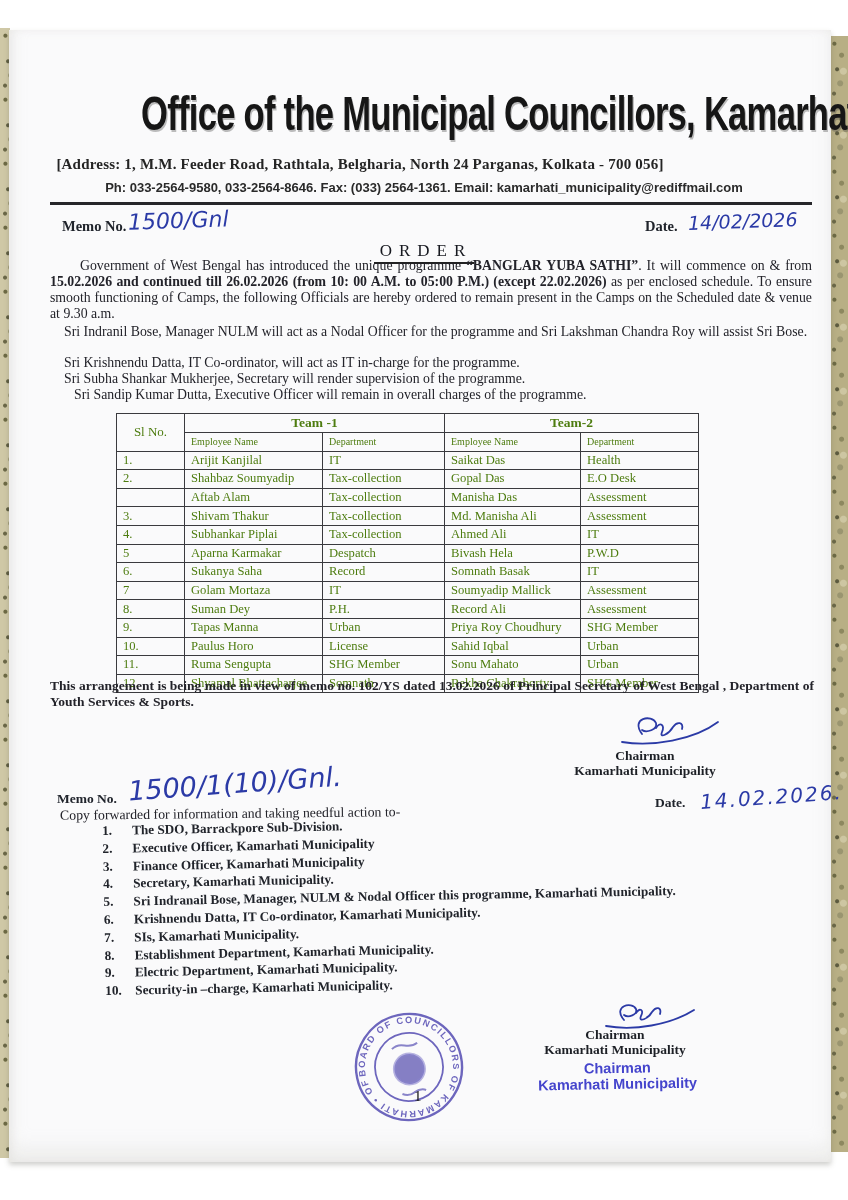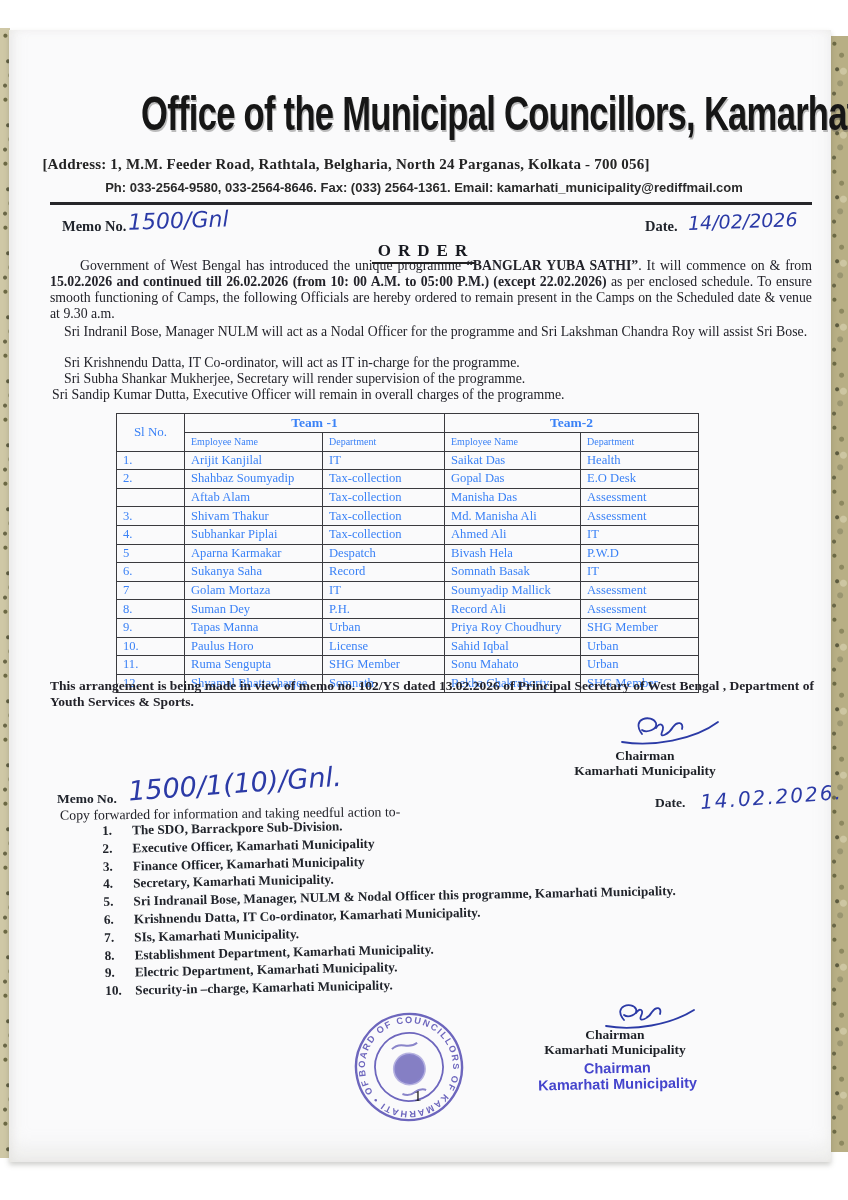--- a/index.html
+++ b/index.html
@@ -17,31 +17,31 @@
   .marble.left{left:0;top:28px;width:10px;height:1130px;background-color:#cfc8a6;}
   .marble.right{left:829px;top:36px;width:19px;height:1116px;}
   .paper{position:absolute;left:9px;top:30px;width:822px;height:1132px;background:#fafafb;
     box-shadow:0 3px 5px rgba(90,88,80,.28), inset 0 -14px 18px rgba(205,202,196,.25), inset 3px 0 8px rgba(210,208,200,.25);}
   .abs{position:absolute;}
   .serif{font-family:"Liberation Serif", serif;}
   .title-wrap{left:0;top:86px;width:848px;text-align:center;}
   .org-title{display:inline-block;white-space:nowrap;font-family:"Liberation Sans", sans-serif;
     font-weight:bold;font-size:48px;letter-spacing:-1px;transform:scaleX(.72);transform-origin:center;
     color:#161616;text-shadow:1.5px 1.5px 0 rgba(70,70,70,.35);}
-  .address{left:0;top:156px;width:692px;text-align:center;font-weight:bold;font-size:15px;color:#242424;letter-spacing:.2px;}
+  .address{left:14px;top:156px;width:692px;text-align:center;font-weight:bold;font-size:15px;color:#242424;letter-spacing:.2px;}
   .contact{left:0;top:180px;width:848px;text-align:center;font-family:"Liberation Sans", sans-serif;
     font-weight:bold;font-size:13px;color:#2a2a2a;}
   .rule{left:50px;top:202px;width:762px;height:3px;background:#26262a;}
   .label-b{font-weight:bold;font-size:14.5px;color:#20242c;}
   .hand{font-family:"DejaVu Sans", sans-serif;font-style:italic;color:#2b3aa6;}
   .order-wrap{left:0;top:241px;width:848px;text-align:center;}
-  .order-title{display:inline-block;font-weight:bold;font-size:17px;letter-spacing:7px;
+  .order-title{display:inline-block;font-weight:normal;font-size:17px;letter-spacing:7px;
     border-bottom:2.5px solid #222;padding:0 2px 1px 6px;color:#16181f;}
   .para{font-size:13.8px;line-height:16px;text-align:justify;color:#23232a;}
-  .tbl{border-collapse:collapse;font-size:12.6px;color:#3b82f6;}
+  .tbl{border-collapse:collapse;font-size:12.6px;color:#4d7c0f;}
   .tbl td,.tbl th{border:1px solid #3a3a3e;padding:1px 6px;font-weight:normal;text-align:left;vertical-align:middle;}
   .tbl th.team{font-weight:bold;text-align:center;font-size:13.5px;}
   .tbl th.sl{text-align:center;font-size:13px;}
   .tbl .hdr2 td{font-size:10px;}
   .tbl td{height:15.6px;}
   .sig-squiggle{stroke:#2b3aa6;fill:none;stroke-width:1.8;stroke-linecap:round;}
   .sigblock{text-align:center;font-weight:bold;font-size:13.5px;line-height:15px;color:#1d2026;}
   .fwd-list{transform:rotate(-1.1deg);transform-origin:0 0;}
   .fwd-item{display:flex;font-weight:bold;font-size:13.2px;color:#21242b;height:17.8px;line-height:17.8px;}
   .fwd-item .num{width:30px;}
@@ -73,21 +73,21 @@
 
 <div class="abs order-wrap">
   <span class="order-title">ORDER</span>
 </div>
 
 <div class="abs para" style="left:50px;top:258px;width:762px;text-indent:30px;"><span>Government of West Bengal has introduced the unique programme </span><b>“BANGLAR YUBA SATHI”</b><span>. It will commence on &amp; from </span><b>15.02.2026 and continued till 26.02.2026 (from 10: 00 A.M. to 05:00 P.M.) (except  22.02.2026)</b><span> as per enclosed schedule. To ensure smooth functioning of Camps, the following Officials are hereby ordered to remain present in the Camps on the Scheduled date &amp; venue at 9.30 a.m.</span></div>
 
 <div class="abs para" style="left:50px;top:324px;width:762px;text-indent:14px;">Sri Indranil Bose, Manager NULM will act as a Nodal Officer for the programme and Sri Lakshman Chandra Roy will assist Sri Bose.</div>
 <div class="abs para" style="left:50px;top:355px;width:762px;text-indent:14px;">Sri Krishnendu Datta, IT Co-ordinator, will act as IT in-charge for the programme.</div>
 <div class="abs para" style="left:50px;top:371px;width:762px;text-indent:14px;">Sri Subha Shankar Mukherjee, Secretary will render supervision of the programme.</div>
-<div class="abs para" style="left:38px;top:387px;width:762px;text-indent:14px;">Sri Sandip Kumar Dutta, Executive Officer will remain in overall charges of the programme.</div>
+<div class="abs para" style="left:60px;top:387px;width:762px;text-indent:14px;">Sri Sandip Kumar Dutta, Executive Officer will remain in overall charges of the programme.</div>
 
 <table class="abs tbl" style="left:116px;top:413px;">
   <colgroup>
       <col style="width:68px">
       <col style="width:138px">
       <col style="width:122px">
       <col style="width:136px">
       <col style="width:118px">
     </colgroup>
   <tbody>

